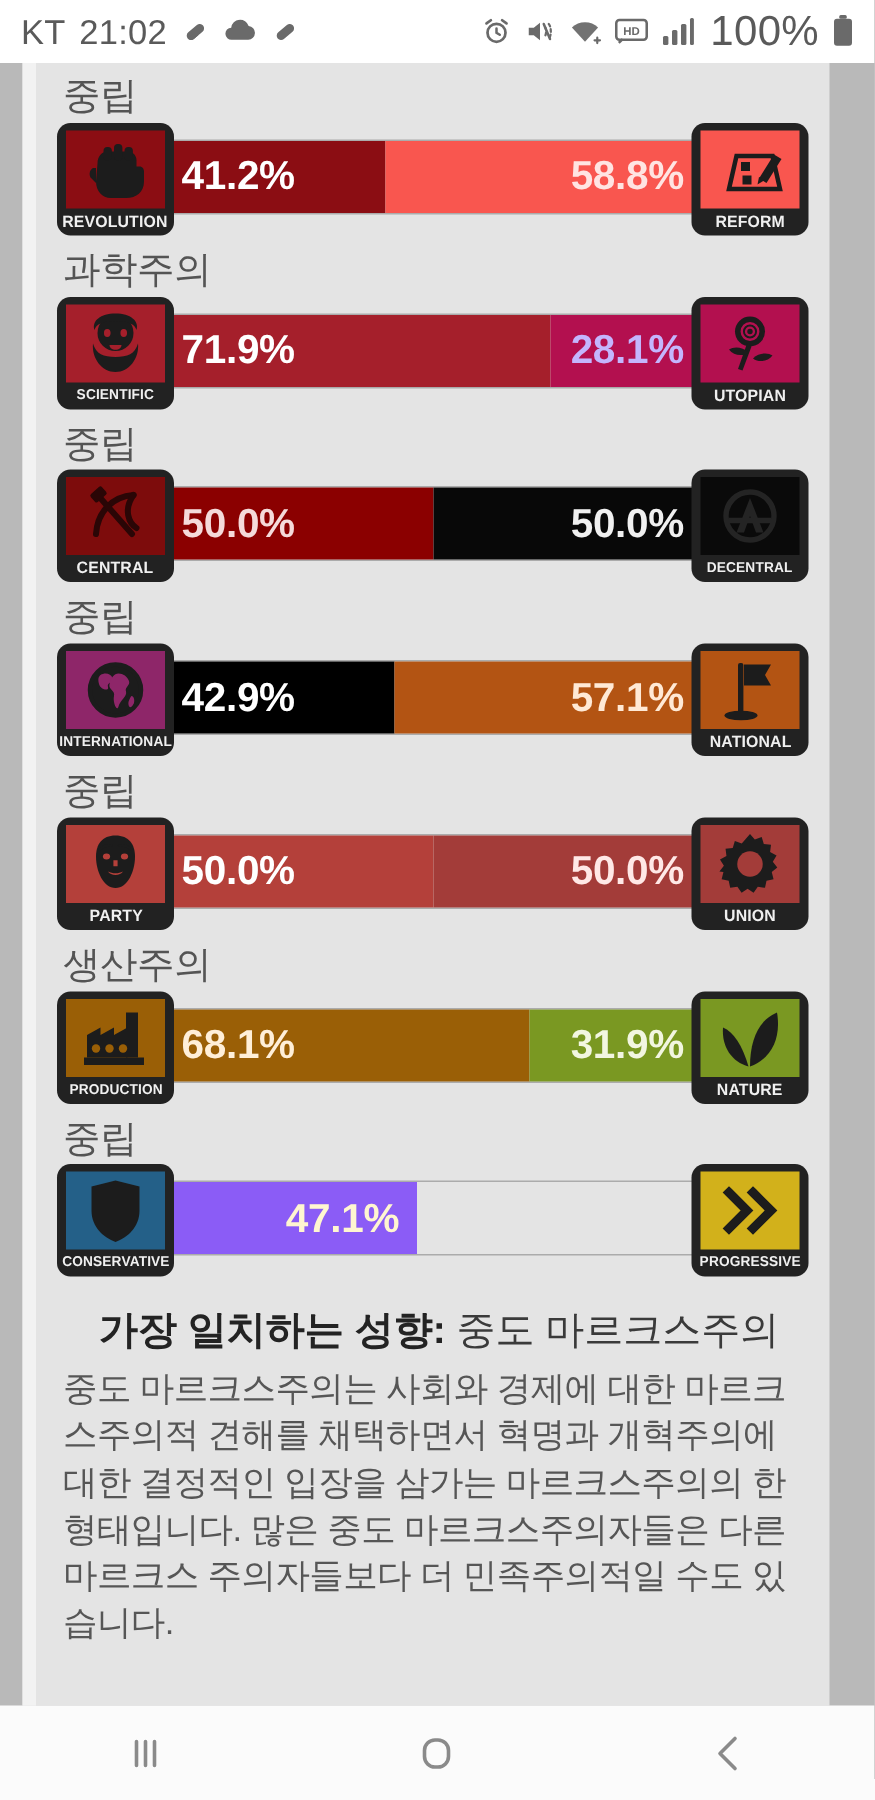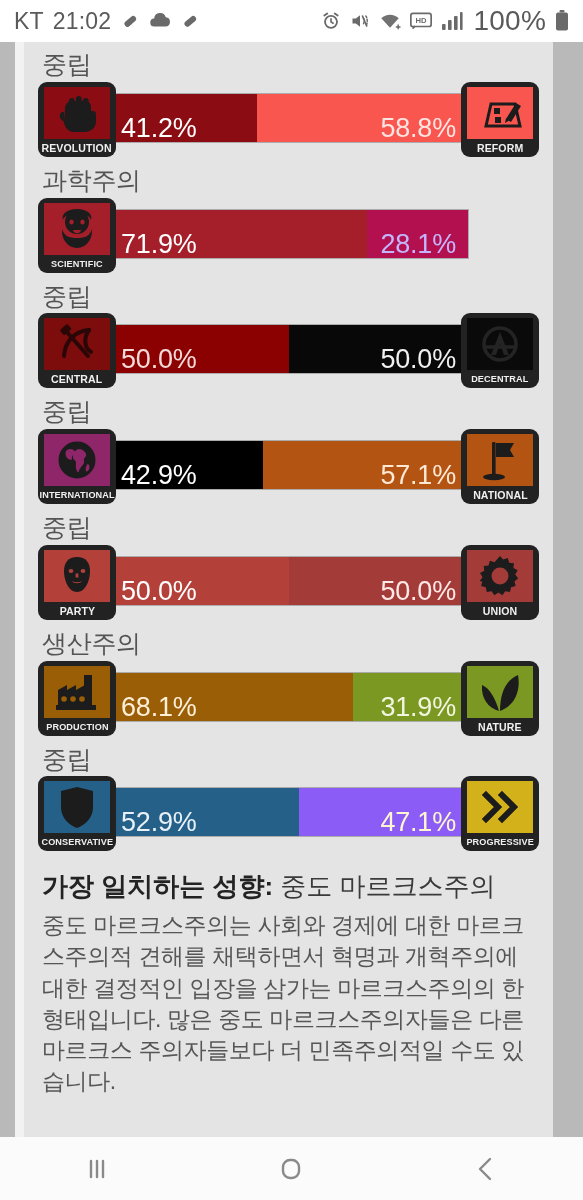--- a/index.html
+++ b/index.html
@@ -63,35 +63,36 @@
   }
   .badge-lbl.tiny{ font-size:9.5px; }
   .badge-sq svg{ display:block; }
 
   
   .bar{
     position:absolute; left:70px; right:70px; top:11px; height:50px;
     display:flex; z-index:1; border:1px solid rgba(0,0,0,.25);
   }
   .seg{
-    position:relative; display:flex; align-items:flex-end; height:100%;
+    position:relative; display:flex; align-items:center; height:100%;
     overflow:hidden;
+    font-weight:bold;
   }
   .seg span{
     font-size:27px; line-height:1; white-space:nowrap; letter-spacing:-.2px;
   }
   .seg.l{ justify-content:flex-start; }
   .seg.l span{ padding-left:12px; }
   .seg.r{ justify-content:flex-end; }
   .seg.r span{ padding-right:12px; }
 
   
   .result{ padding:10px 4px 0 4px; }
   .result-title{
-    font-size:26px; color:#3a3a3a; line-height:1.3; margin-bottom:6px;
+    font-size:26px; color:#3a3a3a; line-height:1.3; margin-bottom:6px;margin-left:24px;
   }
   .result-title b{ font-weight:700; color:#232323; }
   .result-body{
     font-size:23px; color:#565656; line-height:1.36; letter-spacing:-.4px;
   }
 
   
   .navbar{
     position:absolute; left:0; bottom:0; width:583px; height:63px;
     background:#fbfbfb; display:flex; align-items:center;
@@ -246,20 +247,37 @@
               <div class="badge-lbl tiny">SCIENTIFIC</div>
             </div>
             <div class="bar">
               <div class="seg l" style="width:71.9%;background:#a51f2b">
                 <span style="color:#ffffff">71.9%</span>
               </div>
               <div class="seg r" style="width:28.1%;background:#b3104f">
                 <span style="color:#c4b5fd">28.1%</span>
               </div>
             </div>
+            <div class="badge right">
+              <div class="badge-sq" style="background:#b3104f">
+                <svg width="42" height="42" viewBox="0 0 42 42">
+                    <g fill="#1c1c1c">
+                      <circle cx="21" cy="13" r="10"></circle>
+                      <path d="M19 21 13 38l3 1 6-16z"></path>
+                      <path d="M20 27c-4-4-10-4-13-2 3 4 9 5 13 2z"></path>
+                      <path d="M23 31c4-4 10-4 13-2-3 4-9 5-13 2z"></path>
+                    </g>
+                    <g fill="none" stroke="#b3104f" stroke-width="1.6">
+                      <circle cx="21" cy="13" r="5.5"></circle>
+                      <circle cx="21" cy="13" r="2.6"></circle>
+                    </g>
+                  </svg>
+              </div>
+              <div class="badge-lbl">UTOPIAN</div>
+            </div>
           </div>
         </div>
 
         <div class="axis">
           <div class="axis-name">중립</div>
           <div class="bar-row">
             <div class="badge left">
               <div class="badge-sq" style="background:#7d0c0c">
                 <svg width="44" height="44" viewBox="0 0 44 44">
                     <g fill="none" stroke="#2a0606" stroke-width="4" stroke-linecap="round">
@@ -425,23 +443,20 @@
           <div class="bar-row">
             <div class="badge left">
               <div class="badge-sq" style="background:#246088">
                 <svg width="36" height="44" viewBox="0 0 36 44">
                     <path fill="#1c1c1c" d="M18 2 34 6v16c0 11-8 18-16 21C10 40 2 33 2 22V6z"></path>
                   </svg>
               </div>
               <div class="badge-lbl tiny">CONSERVATIVE</div>
             </div>
             <div class="bar">
-              <div class="seg l" style="width:52.9%;background:#246088">
-                <span style="color:#e8f1f8">52.9%</span>
-              </div>
               <div class="seg r" style="width:47.1%;background:#8b5cf6">
                 <span style="color:#fff6d0">47.1%</span>
               </div>
             </div>
             <div class="badge right">
               <div class="badge-sq" style="background:#d2b11b">
                 <svg width="44" height="40" viewBox="0 0 44 40">
                     <g fill="none" stroke="#1c1c1c" stroke-width="6" stroke-linecap="square">
                       <path d="M8 8l12 12L8 32"></path>
                       <path d="M24 8l12 12-12 12"></path>

